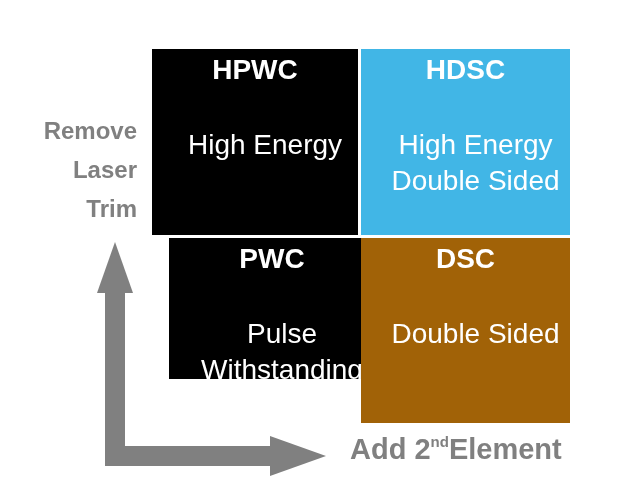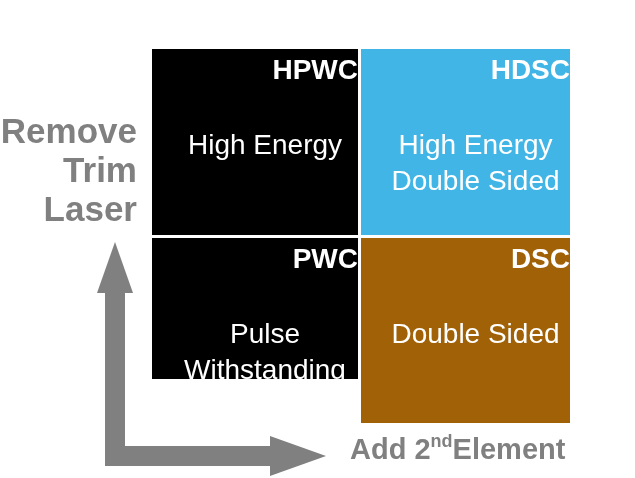--- a/index.html
+++ b/index.html
@@ -15,27 +15,27 @@
     background: #ffffff;
     overflow: hidden;
   }
   
   .cell {
     position: absolute;
     background: #000000;
   }
   .cell-hpwc { left: 152px; top: 49px;  width: 206px; height: 186px; }
   .cell-hdsc { left: 361px; top: 49px;  width: 209px; height: 186px; }
-  .cell-pwc  { left: 152px; top: 238px; width: 206px; height: 141px; }
+  .cell-pwc  { left: 169px; top: 238px; width: 206px; height: 141px; }
   .cell-dsc  { left: 361px; top: 238px; width: 209px; height: 185px; }
 
   .cell-title {
     position: absolute;
     top: 5px; left: 0; right: 0;
-    text-align: right;
+    text-align: center;
     color: #ffffff;
     font-size: 28px;
     line-height: 32px;
     font-weight: bold;
   }
   .cell-body {
     position: absolute;
     top: 78px; left: 0; right: 0;
     text-align: center;
     color: #ffffff;
@@ -45,21 +45,21 @@
     padding-left: 20px;
   }
 
   
   .y-label {
     position: absolute;
     left: 0; top: 111px;
     width: 137px;
     text-align: right;
     color: #808080;
-    font-size: 35px;
+    font-size: 24px;
     line-height: 39px;
     font-weight: bold;
   }
 
   
   .v-shaft {
     position: absolute;
     left: 105px; top: 290px;
     width: 20px; height: 176px;
     background: #808080;
@@ -91,21 +91,21 @@
   .x-label {
     position: absolute;
     left: 350px; top: 432px;
     color: #808080;
     font-size: 29px;
     line-height: 34px;
     font-weight: bold;
     white-space: nowrap;
   }
   .x-label sup {
-    font-size: 18px;
+    font-size: 15px;
     line-height: 0;
     position: relative;
     top: -1px;
     vertical-align: super;
   }
   .x-label .suffix {
   }
 </style>
 </head>
 <body>
@@ -137,22 +137,22 @@
 
   <div class="cell cell-dsc" style="background: #a16207;">
     <div class="cell-title">DSC</div>
     <div class="cell-body">
       <div>Double Sided</div>
     </div>
   </div>
 
   <div class="y-label">
     <div>Remove</div>
+    <div>Laser</div>
     <div>Trim</div>
-    <div>Laser</div>
   </div>
 
   <div class="v-shaft"></div>
   <div class="v-head"></div>
   <div class="h-shaft"></div>
   <div class="h-head"></div>
 
   <div class="x-label">
     <span>Add 2</span><sup>nd</sup><span class="suffix">Element</span>
   </div>

